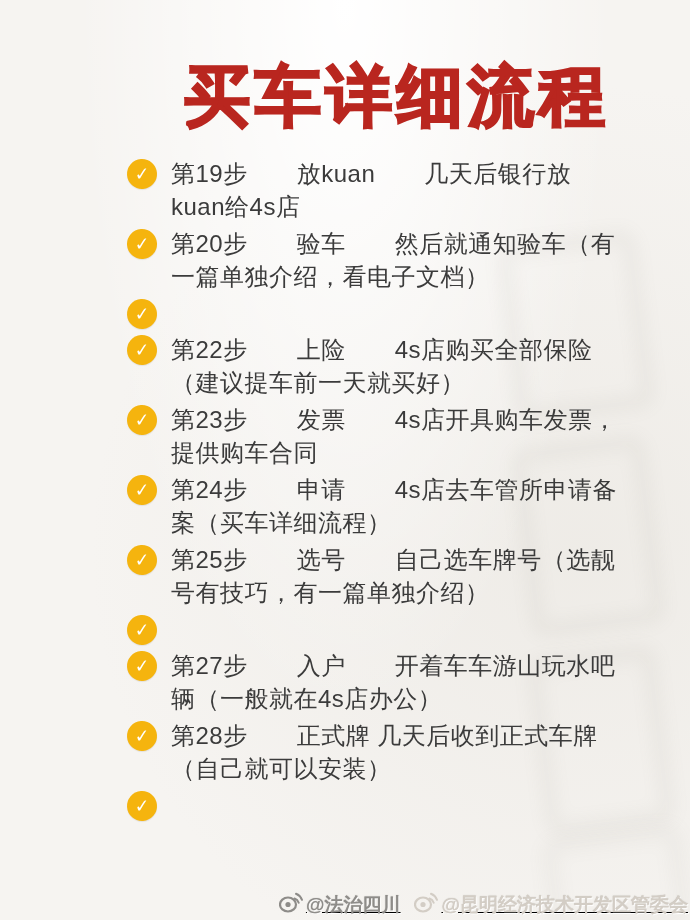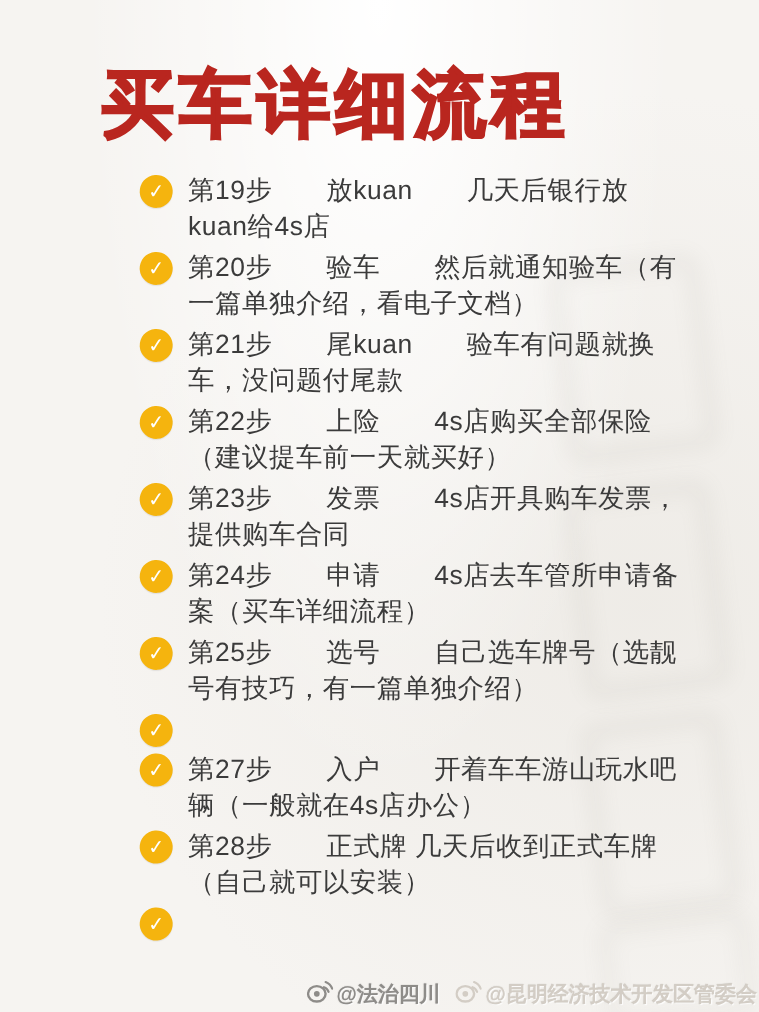--- a/index.html
+++ b/index.html
@@ -24,29 +24,28 @@
   }
   .smudge.s1{left:505px;top:235px;width:110px;height:150px;}
   .smudge.s2{left:520px;top:440px;width:105px;height:160px;}
   .smudge.s3{left:535px;top:650px;width:100px;height:150px;}
   .smudge.s4{left:545px;top:830px;width:110px;height:70px;opacity:.06;}
 
   .title{
     position:absolute;
     left:0;top:50px;width:610px;
     margin:0;
-    text-align:center;
+    text-align:right;
     font-size:66px;
     line-height:1.4;
     font-weight:900;
     letter-spacing:5px;
     color:#b9261f;
     -webkit-text-stroke:2.5px #b9261f;
     text-shadow:0 0 1px #b9261f;
-    font-family:Liberation Serif, serif;
   }
   .steps{
     position:absolute;
     left:127px;top:157px;
     width:540px;
     list-style:none;
     margin:0;padding:0;
   }
   .step{
     display:flex;
@@ -79,20 +78,21 @@
   }
   .credits{
     position:absolute;
     right:2px;bottom:2px;
     display:flex;
     align-items:center;
     gap:14px;
     font-size:19px;
     font-weight:bold;
     white-space:nowrap;
+    text-decoration:underline;
   }
   .credit{display:flex;align-items:center;gap:3px;}
   .credit.dark{color:#8e8c89;text-shadow:1px 1px 1px rgba(255,255,255,.9),0 0 1px rgba(90,88,84,.5);}
   .credit.light{color:#d3cdc5;text-shadow:1px 1px 1px rgba(255,255,255,.95),0 0 1px rgba(150,145,138,.6);justify-content:space-between;}
   .weibo-icon{display:inline-block;}
 </style>
 </head>
 <body>
 
 <div class="page">
@@ -110,22 +110,20 @@
       <span class="step-text">第19步　　放kuan　　几天后银行放
 kuan给4s店</span>
     </li>
     <li class="step">
       <span class="check">✓</span>
       <span class="step-text">第20步　　验车　　然后就通知验车（有
 一篇单独介绍，看电子文档）</span>
     </li>
     <li class="step">
       <span class="check">✓</span>
-      <span class="step-text">第21步　　尾kuan　　验车有问题就换
-车，没问题付尾款</span>
     </li>
     <li class="step">
       <span class="check">✓</span>
       <span class="step-text">第22步　　上险　　4s店购买全部保险
 （建议提车前一天就买好）</span>
     </li>
     <li class="step">
       <span class="check">✓</span>
       <span class="step-text">第23步　　发票　　4s店开具购车发票，
 提供购车合同</span>

